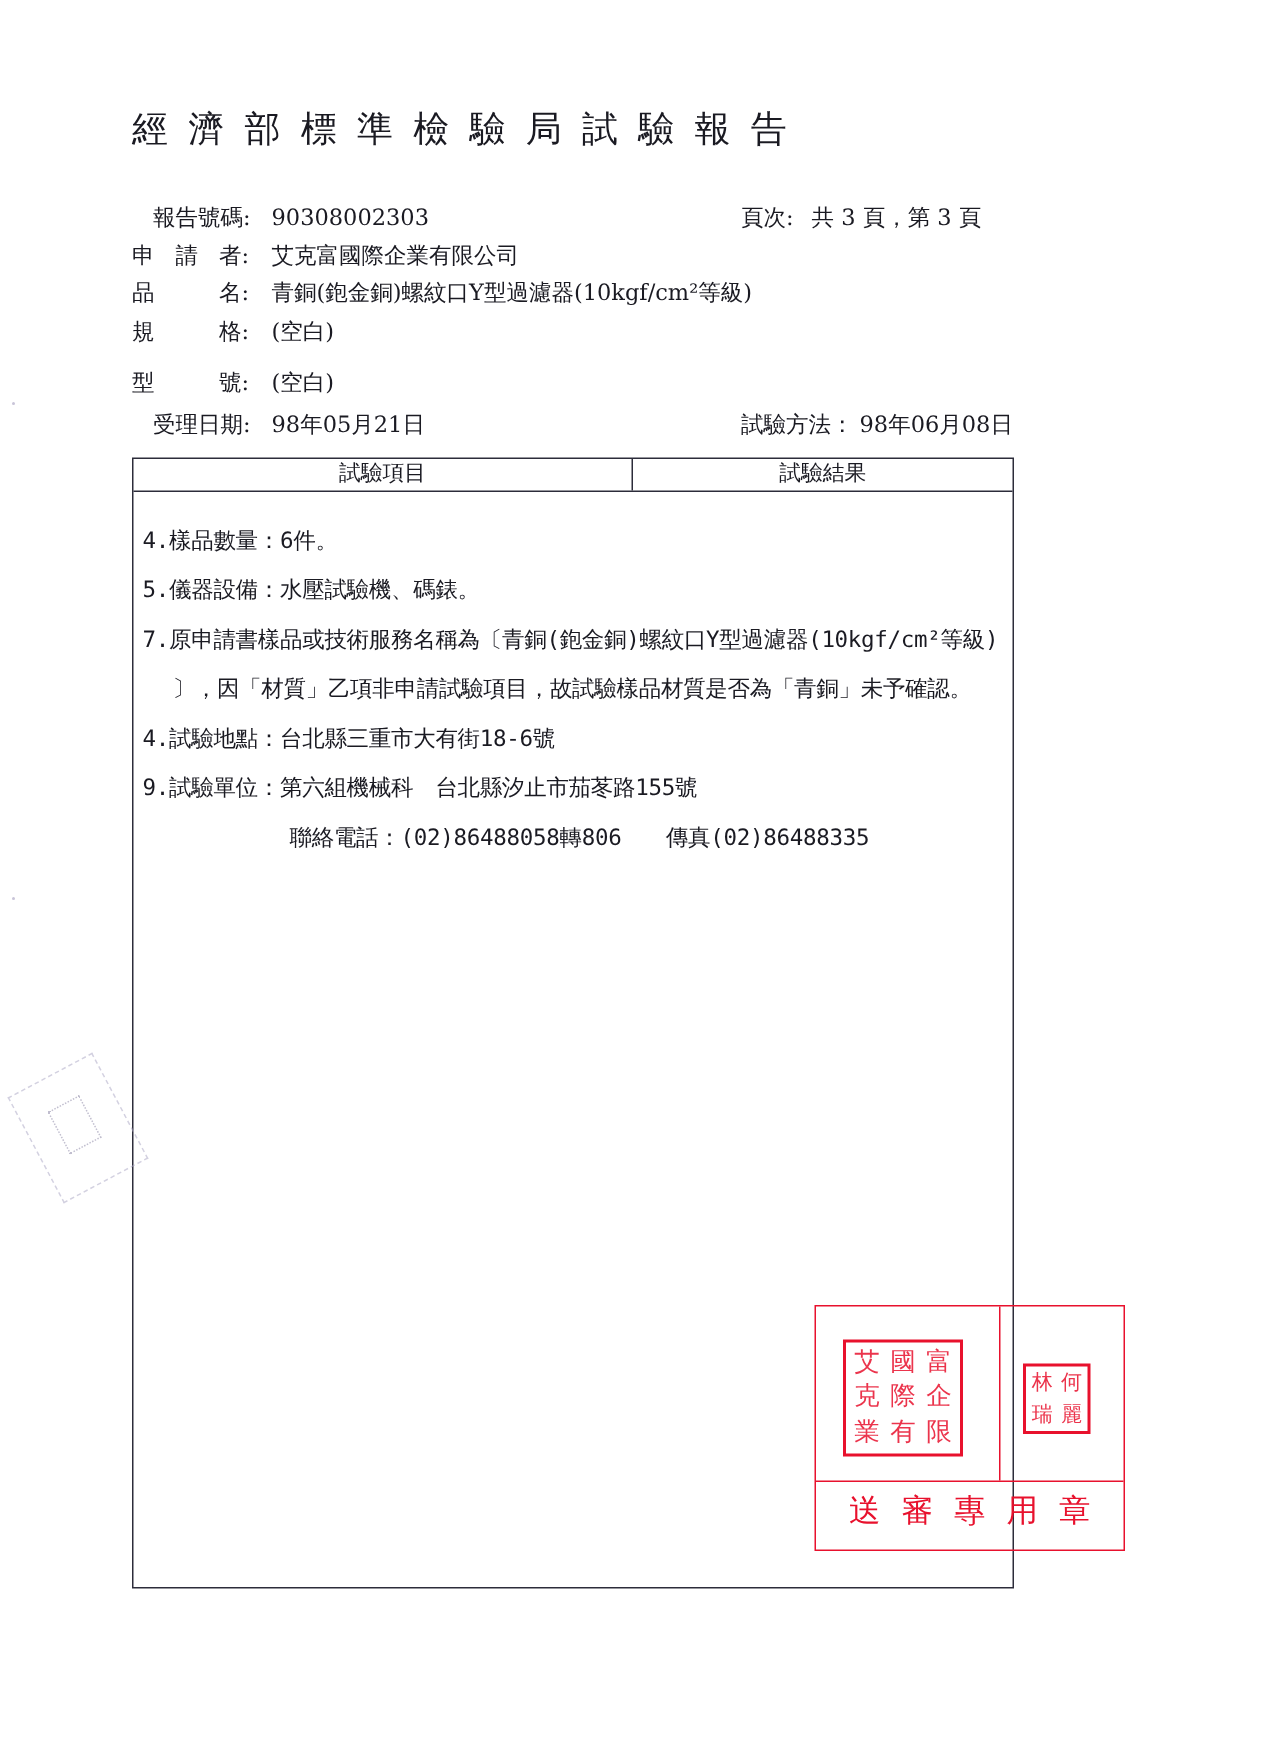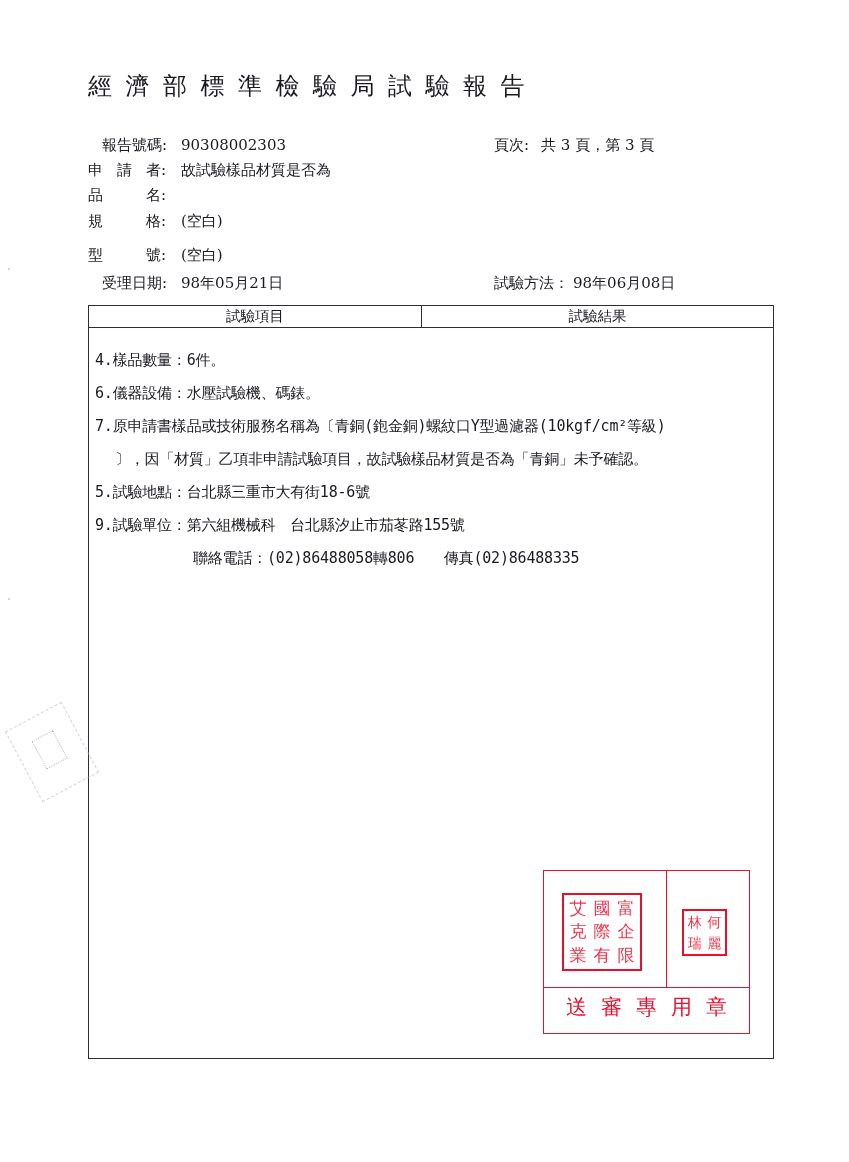--- a/index.html
+++ b/index.html
@@ -21,21 +21,21 @@
   }
   .meta-label { display: inline-block; width: 93px; }
   .meta-label.spread { letter-spacing: 0; display: inline-flex; justify-content: space-between; width: 78px; margin-right: 15px; }
   .meta-value { display: inline-block; }
   .meta-right {
     position: absolute; left: 494px; font-size: 15px; white-space: nowrap;
   }
   .meta-right .meta-label { width: auto; margin-right: 12px; }
 
   .table {
-    position: absolute; left: 88px; top: 305px; width: 686px; height: 754px;
+    position: absolute; left: 88px; top: 305px; width: 588px; height: 754px;
     border: 1.5px solid #2c2c3a; box-sizing: border-box;
   }
   .thead {
     position: absolute; left: 0; top: 0; right: 0; height: 22px;
     border-bottom: 1.5px solid #2c2c3a; box-sizing: border-box; display: flex;
   }
   .th {
     font-size: 14.5px; text-align: center; line-height: 20px;
     font-family: "DejaVu Sans", "Liberation Sans", sans-serif;
   }
@@ -106,28 +106,28 @@
 </div>
 <div class="meta-right" style="top:136px">
   <span class="meta-label">頁次:</span><span class="meta-value">共 3 頁，第 3 頁</span>
 </div>
 
 <div class="meta-row" style="top:161px">
   <span class="meta-label spread">
     <span>申</span>
     <span>請</span>
     <span>者:</span>
-  </span><span class="meta-value">故試驗樣品材質是否為</span>
+  </span><span class="meta-value">艾克富國際企業有限公司</span>
 </div>
 
 <div class="meta-row" style="top:186px">
   <span class="meta-label spread">
     <span>品</span>
     <span>名:</span>
-  </span>
+  </span><span class="meta-value">青銅(鉋金銅)螺紋口Y型過濾器(10kgf/cm²等級)</span>
 </div>
 
 <div class="meta-row" style="top:212px">
   <span class="meta-label spread">
     <span>規</span>
     <span>格:</span>
   </span><span class="meta-value">(空白)</span>
 </div>
 
 <div class="meta-row" style="top:246px">
@@ -144,24 +144,24 @@
   <span class="meta-label" style="margin-right:4px">試驗方法：</span><span class="meta-value">98年06月08日</span>
 </div>
 
 <div class="table">
   <div class="thead">
     <div class="th left">試驗項目</div>
     <div class="th right">試驗結果</div>
   </div>
   <div class="items">
     <div class="item">4.樣品數量：6件。</div>
-    <div class="item">6.儀器設備：水壓試驗機、碼錶。</div>
+    <div class="item">5.儀器設備：水壓試驗機、碼錶。</div>
     <div class="item">7.原申請書樣品或技術服務名稱為〔青銅(鉋金銅)螺紋口Y型過濾器(10kgf/cm²等級)</div>
     <div class="item cont">〕，因「材質」乙項非申請試驗項目，故試驗樣品材質是否為「青銅」未予確認。</div>
-    <div class="item">5.試驗地點：台北縣三重市大有街18-6號</div>
+    <div class="item">4.試驗地點：台北縣三重市大有街18-6號</div>
     <div class="item">9.試驗單位：第六組機械科　台北縣汐止市茄苳路155號</div>
     <div class="item indent">聯絡電話：(02)86488058轉806　　傳真(02)86488335</div>
   </div>
 </div>
 
 <div class="stamp-box">
   <div class="stamp-split"></div>
   <div class="stamp-hline"></div>
   <div class="seal big">
     <span>艾</span>

